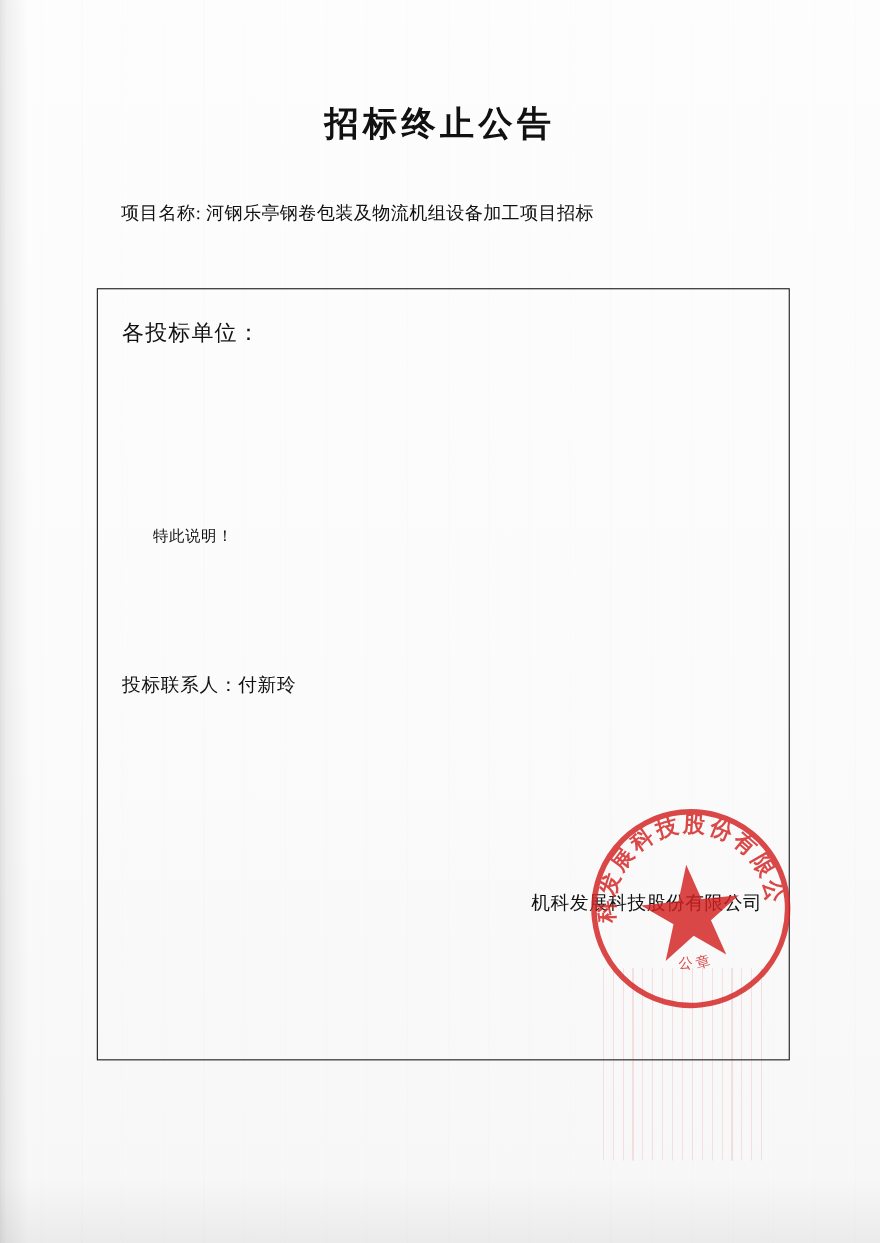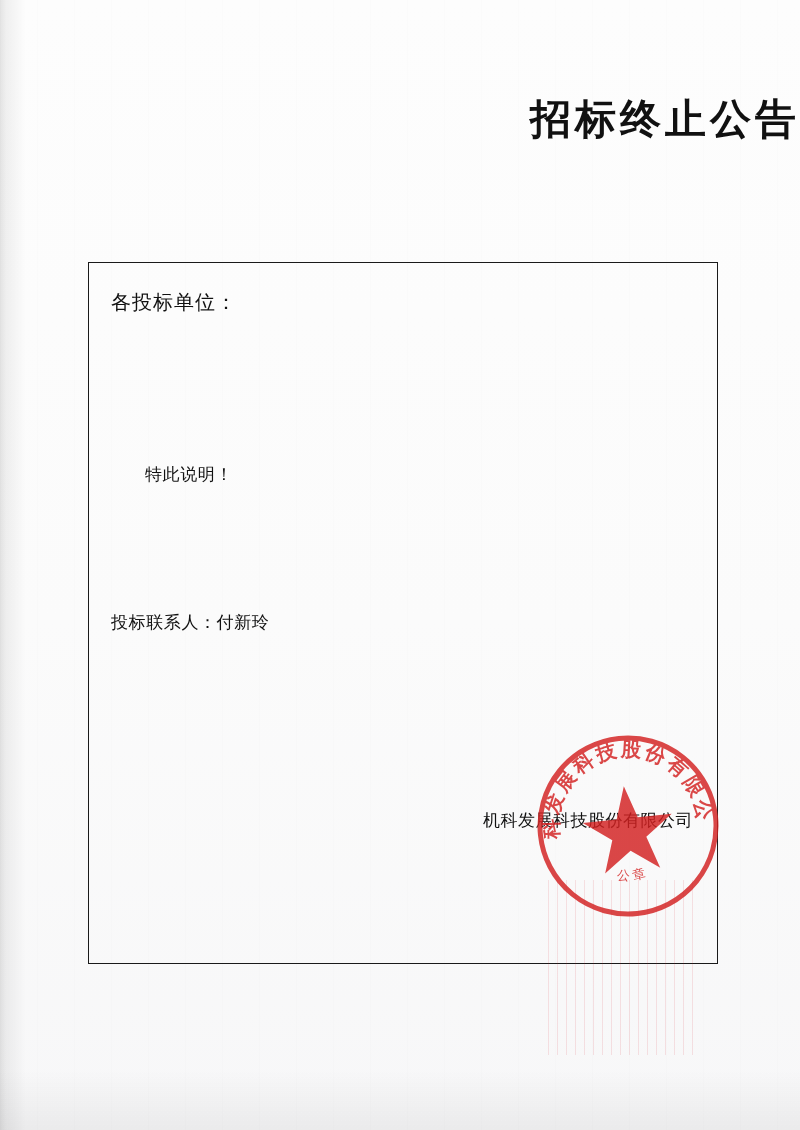--- a/index.html
+++ b/index.html
@@ -45,22 +45,22 @@
     bottom: 0; left: 0; width: 100%; height: 60px;
     background: linear-gradient(0deg, rgba(0,0,0,0.05), rgba(0,0,0,0));
     pointer-events: none;
   }
 
   .doc-title {
     position: absolute;
     top: 92px;
     left: 0;
     width: 100%;
-    text-align: right;
-    font-size: 41px;
+    text-align: center;
+    font-size: 31px;
     font-weight: bold;
     letter-spacing: 4px;
     font-family: "DejaVu Serif", "Liberation Serif", serif;
   }
 
   .meta {
     position: absolute;
     top: 176px;
     left: 110px;
     font-size: 16.5px;
@@ -102,22 +102,22 @@
     font-size: 17px;
     line-height: 2.15;
     text-indent: 2em;
     text-align: justify;
     letter-spacing: .4px;
   }
 
   .note {
     position: absolute;
     left: 22px;
-    top: 200px;
-    font-size: 17px;
+    top: 216px;
+    font-size: 14px;
     text-indent: 2em;
     letter-spacing: .6px;
   }
 
   .contact-person {
     position: absolute;
     left: 22px;
     top: 348px;
     font-size: 17px;
     letter-spacing: .6px;
@@ -169,20 +169,24 @@
 
 <div class="page">
 
   <div class="scan-streaks"></div>
   <div class="edge-shadow-left"></div>
   <div class="edge-shadow-bottom"></div>
 
   <div class="doc-title">招标终止公告</div>
 
   <div class="meta">
+    <div class="meta-row">
+      <span class="meta-label">项目名称:</span>
+      <span class="meta-value">河钢乐亭钢卷包装及物流机组设备加工项目招标</span>
+    </div>
   </div>
 
   <div class="body-box">
     <div class="salutation">各投标单位：</div>
     <div class="note">特此说明！</div>
     <div class="contact-person">投标联系人：付新玲</div>
 
     <div class="signoff">
       <div>机科发展科技股份有限公司</div>
     </div>

